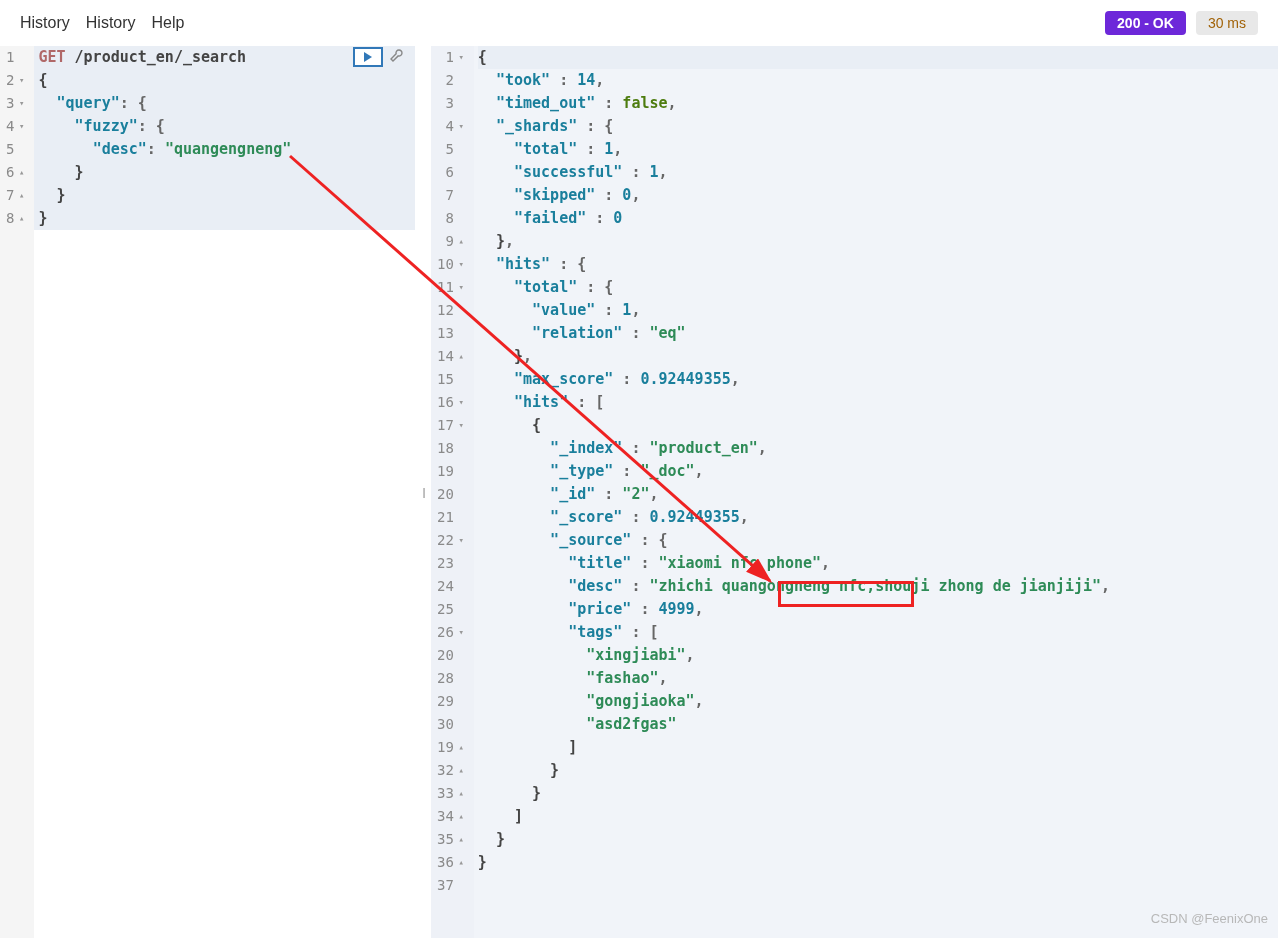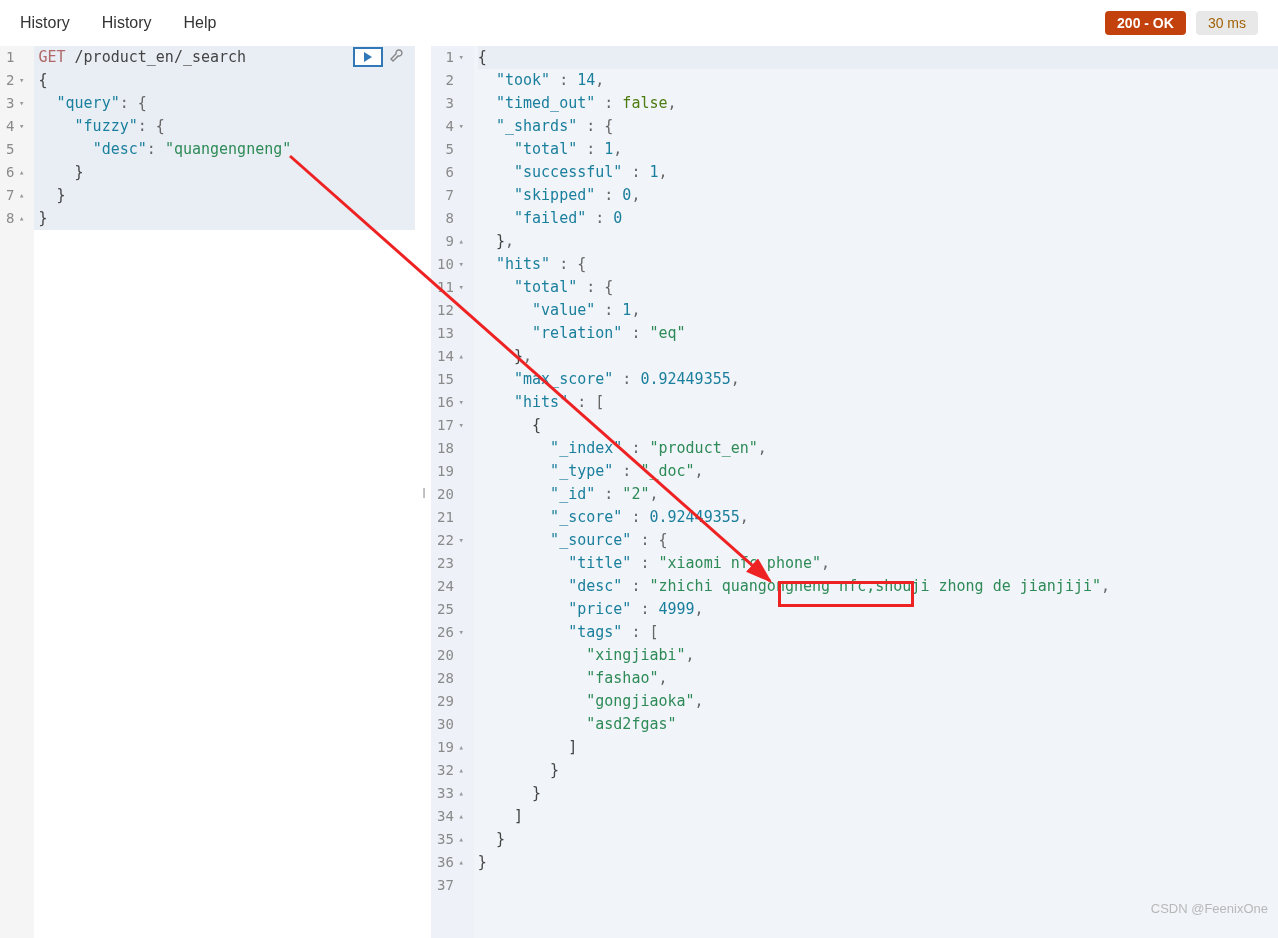--- a/index.html
+++ b/index.html
@@ -1,51 +1,51 @@
 <!DOCTYPE html>
 <html><head>
 <meta charset="utf-8">
 <style>
 * { margin: 0; padding: 0; box-sizing: border-box; }
 body { font-family: -apple-system, BlinkMacSystemFont, "Segoe UI", Helvetica, Arial, sans-serif; background: #fff; width: 1278px; height: 938px; position: relative; overflow: hidden; }
 .menubar { display: flex; justify-content: space-between; align-items: center; padding: 8px 20px; height: 46px; }
-.menu-left { display: flex; gap: 32px; }
+.menu-left { display: flex; gap: 16px; }
 .menu-item { font-size: 16px; color: #333; cursor: pointer; }
 .menu-right { display: flex; gap: 10px; align-items: center; }
-.status-badge { background: #c2410c; color: #fff; border-radius: 4px; padding: 4px 12px; font-size: 14px; font-weight: 600; }
+.status-badge { background: #6d28d9; color: #fff; border-radius: 4px; padding: 4px 12px; font-size: 14px; font-weight: 600; }
 .time-badge { background: #e8e8e8; color: #a16207; border-radius: 4px; padding: 4px 12px; font-size: 14px; }
 .panels { display: flex; height: calc(100% - 46px); }
 .panel { display: flex; font-family: "SFMono-Regular", Consolas, "DejaVu Sans Mono", monospace; font-size: 15px; line-height: 23px; position: relative; }
 .panel-left { width: 415px; }
 .panel-right { flex: 1; }
 .divider { width: 16px; display: flex; align-items: center; justify-content: center; color: #999; position: relative; }
 .divider::after { content: "||"; font-size: 10px; letter-spacing: -2px; color: #aaa; }
 .gutter { background: #f5f5f5; color: #8a8a8a; text-align: right; padding: 0 10px 0 6px; user-select: none; font-size: 14px; }
 .gutter .ln { display: flex; justify-content: flex-end; align-items: center; height: 23px; gap: 2px; }
 .fold { font-size: 9px; color: #999; width: 8px; display: inline-block; }
 .code { flex: 1; position: relative; }
-.code-line { height: 23px; white-space: pre; padding-left: 4px; }
+.code-line { height: 23px; white-space: pre; padding-left: 4px; font-weight: bold; }
 .hl-line { background: #e9eef5; }
 .sel-line { background: #e9eef5; }
 .tok-method { color: #b06868; }
 .tok-path { color: #444; }
 .tok-key { color: #1a7f9c; }
 .tok-str { color: #2e8b57; }
 .tok-num { color: #1a7f9c; }
 .tok-bool { color: #4d7c0f; }
 .tok-punc { color: #666; }
 .tok-brace { color: #444; }
 .run-btn { position: absolute; right: 32px; top: 1px; width: 30px; height: 20px; border: 2px solid #3178b8; display: flex; align-items: center; justify-content: center; cursor: pointer; background: #fff; z-index: 5; }
 .run-btn svg { fill: #3178b8; }
 .wrench-btn { position: absolute; right: 10px; top: 2px; cursor: pointer; color: #888; z-index: 5; }
 .code-right-bg { background: #f1f4f9; }
 .code-right-inner { background: transparent; }
 .annotation-layer { position: absolute; top: 46px; left: 0; width: 100%; height: calc(100% - 46px); pointer-events: none; z-index: 10; }
 .red-box { position: absolute; border: 3px solid #e22; }
-.watermark { position: absolute; bottom: 22px; right: 10px; color: #b8b8b8; font-size: 13px; font-family: Arial, sans-serif; }
+.watermark { position: absolute; bottom: 12px; right: 10px; color: #b8b8b8; font-size: 13px; font-family: Arial, sans-serif; }
 .hl-first { background: #e9eef5; display: inline-block; width: 100%; }
 </style>
 </head>
 <body>
 
 <div class="menubar">
   <div class="menu-left">
     <span class="menu-item">History</span>
     <span class="menu-item">History</span>
     <span class="menu-item">Help</span>

